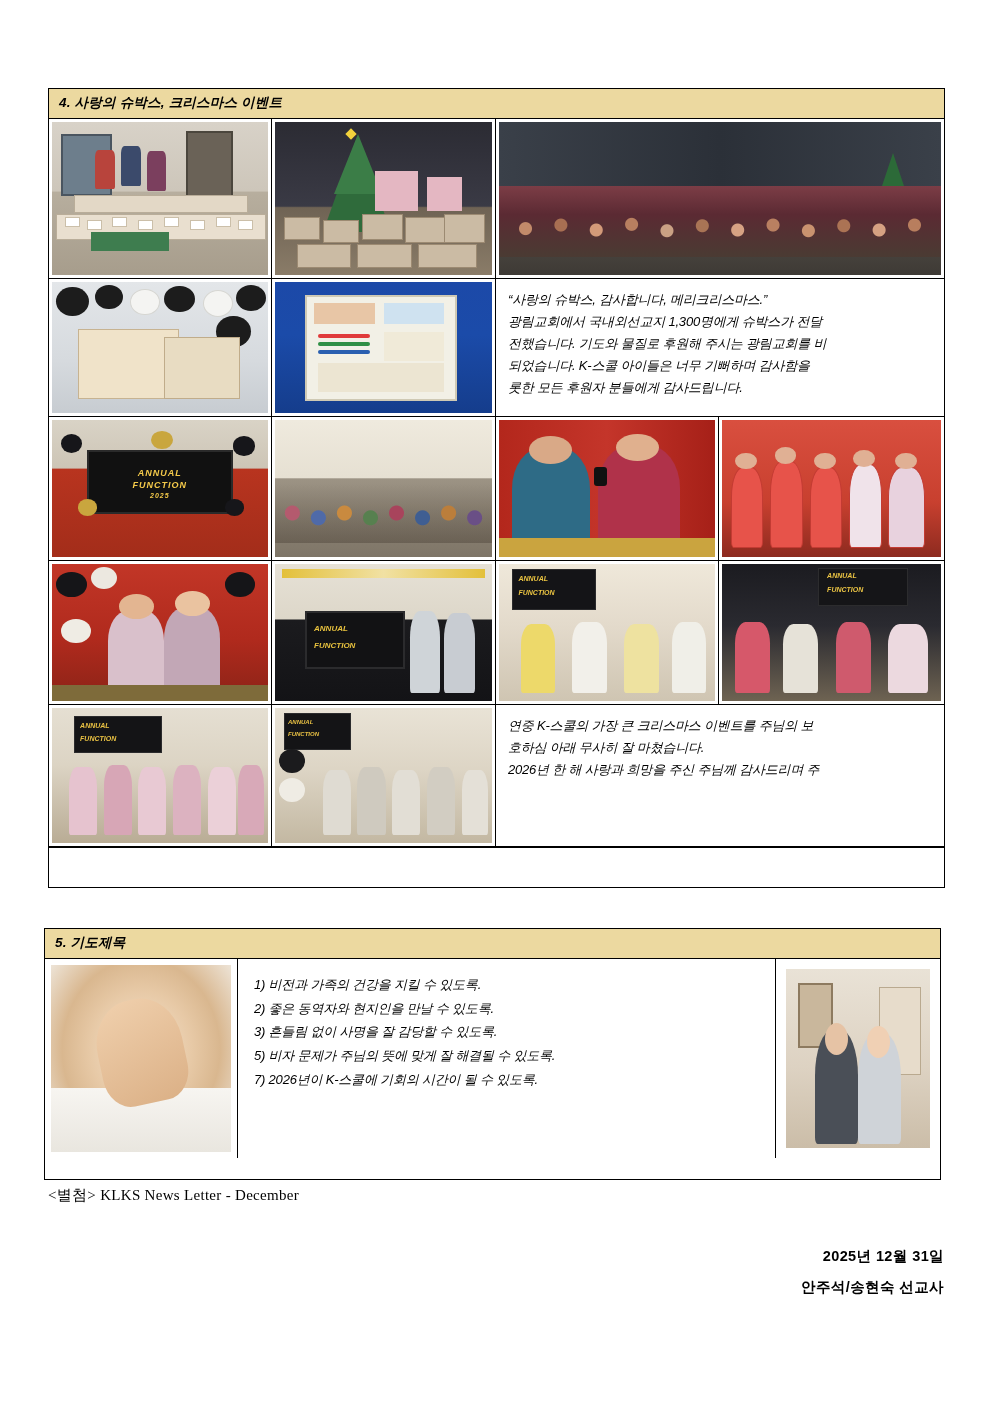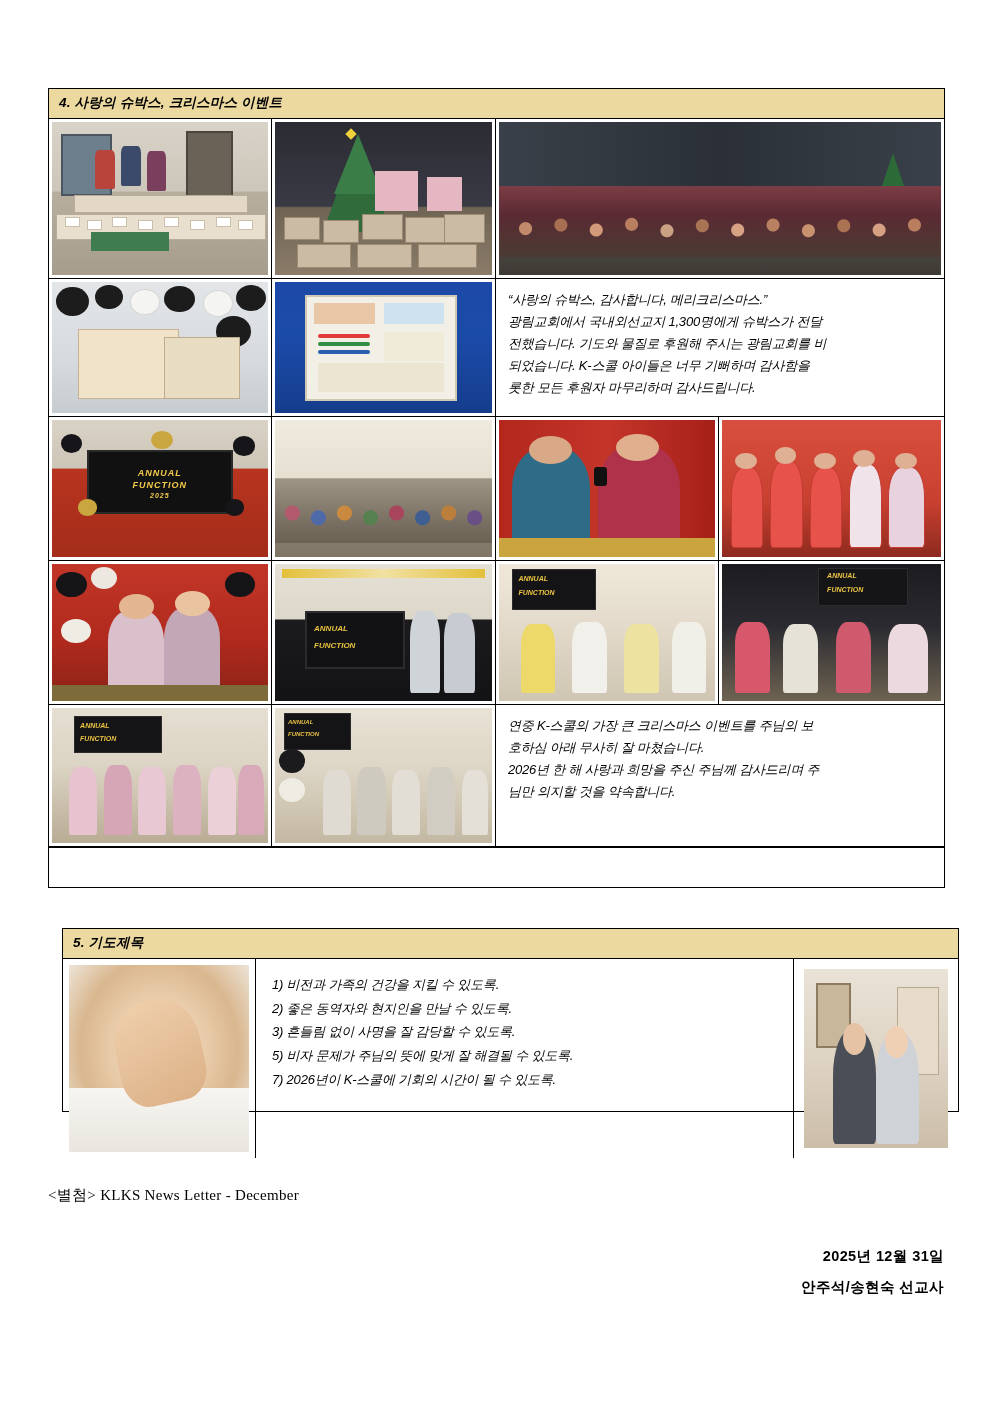--- a/index.html
+++ b/index.html
@@ -76,24 +76,24 @@
     text-align: justify;
   }
   .text-cell p { margin: 0 0 1px 0; }
 
   .empty-row {
     height: 26px;
   }
 
   
   #section5 {
-    left: 62px;
+    left: 44px;
     top: 928px;
     width: 897px;
-    height: 184px;
+    height: 252px;
   }
   .prayer-body {
     display: flex;
     height: 199px;
   }
   .prayer-left {
     width: 193px;
     border-right: 1px solid #000;
     box-sizing: border-box;
     display: flex;
@@ -358,21 +358,21 @@
           <div class="pen" style="left:20%;top:52%;width:24%;background:#2a5fb0;"></div>
           <div class="slot" style="left:50%;top:38%;width:28%;height:22%;background:#f0ead8;"></div>
           <div class="slot" style="left:20%;top:62%;width:58%;height:22%;background:#ece5d2;"></div>
         </div>
       </div>
       <div class="cell text-cell" style="width:448px;">
         <p>“사랑의 슈박스, 감사합니다, 메리크리스마스.”</p>
         <p>광림교회에서  국내외선교지  1,300명에게  슈박스가  전달</p>
         <p>전했습니다. 기도와 물질로 후원해 주시는 광림교회를 비</p>
         <p>되었습니다.  K-스쿨 아이들은 너무 기뻐하며  감사함을</p>
-        <p>롯한 모든 후원자 마무리하며 감사드립니다.</p>
+        <p>롯한 모든 후원자 분들에게 감사드립니다.</p>
       </div>
     </div>
 
     <div class="grid-row" style="height:144px;">
       <div class="cell" style="width:223px;">
         <div class="photo p6">
           <div class="banner">
             <div class="btxt">ANNUAL</div>
             <div class="btxt" style="top:46%;">FUNCTION</div>
             <div class="btxt" style="top:66%;font-size:7px;">2025</div>
@@ -488,21 +488,20 @@
           <div style="position:absolute;left:38%;top:44%;width:13%;height:50%;background:#cfcabf;border-radius:30% 30% 6% 6%;"></div>
           <div style="position:absolute;left:54%;top:46%;width:13%;height:48%;background:#e2ded5;border-radius:30% 30% 6% 6%;"></div>
           <div style="position:absolute;left:70%;top:44%;width:13%;height:50%;background:#d2cdc2;border-radius:30% 30% 6% 6%;"></div>
           <div style="position:absolute;left:86%;top:46%;width:12%;height:48%;background:#e4e0d7;border-radius:30% 30% 6% 6%;"></div>
         </div>
       </div>
       <div class="cell text-cell" style="width:448px;">
         <p>연중 K-스쿨의 가장 큰 크리스마스 이벤트를 주님의 보</p>
         <p>호하심 아래 무사히 잘 마쳤습니다.</p>
         <p>2026년 한 해 사랑과 희망을 주신 주님께 감사드리며 주</p>
-        <p>님만 의지할 것을 약속합니다.</p>
       </div>
     </div>
 
     <div class="grid-row empty-row" style="border-top:1px solid #000;border-bottom:none;">
       <div class="cell" style="width:100%;border-right:none;"></div>
     </div>
   </div>
 
   <div class="section" id="section5">
     <div class="section-header">5. 기도제목</div>

